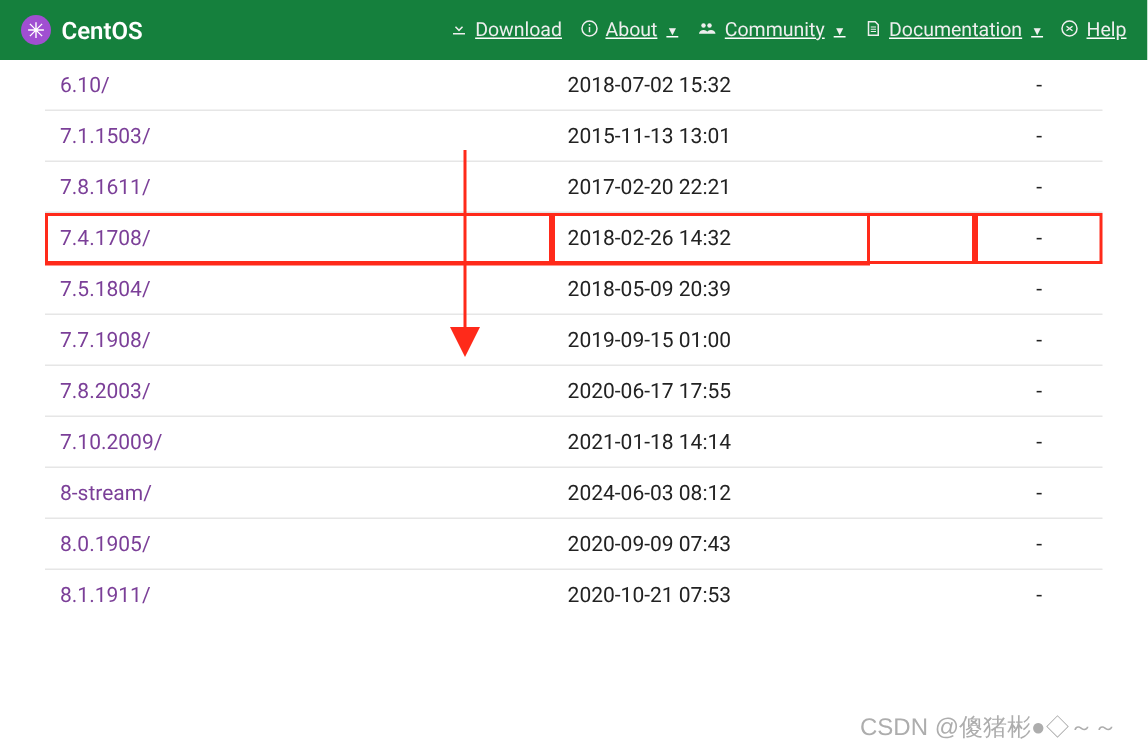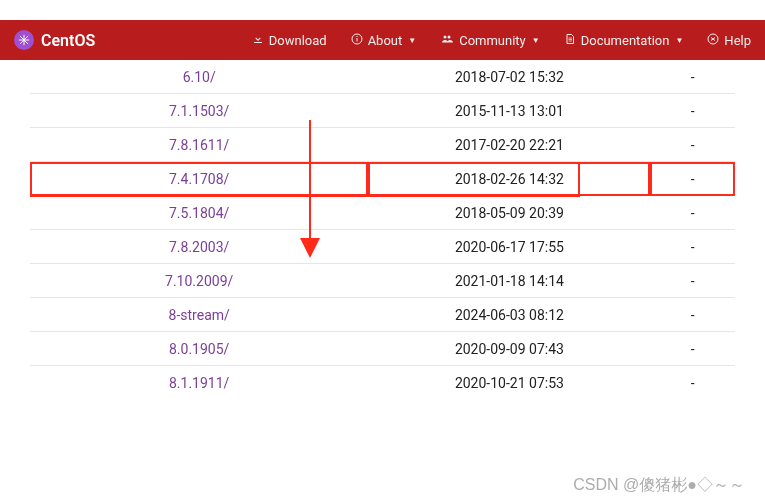--- a/index.html
+++ b/index.html
@@ -1,30 +1,30 @@
 <!DOCTYPE html>
 <html><head>
 <meta charset="utf-8">
 <style>
   * { margin: 0; padding: 0; box-sizing: border-box; }
   body { font-family: -apple-system, BlinkMacSystemFont, "Segoe UI", Roboto, "Helvetica Neue", Arial, sans-serif; font-size: 14px; color: #333; background: #fff; width: 765px; }
-  .navbar { background: #b91c1c; height: 40px; display: flex; align-items: center; padding: 0 14px; color: #fff; margin-top: 20px; }
+  .navbar { background: #15803d; height: 40px; display: flex; align-items: center; padding: 0 14px; color: #fff; }
   .brand { display: flex; align-items: center; gap: 7px; font-weight: 600; font-size: 16px; }
   .brand-icon { width: 20px; height: 20px; border-radius: 50%; background: #a04fd1; display: flex; align-items: center; justify-content: center; }
   .brand-icon svg { width: 14px; height: 14px; }
-  .nav-right { margin-left: auto; display: flex; align-items: center; gap: 24px; font-size: 13px; }
+  .nav-right { margin-left: auto; display: flex; align-items: center; gap: 12px; font-size: 13px; text-decoration: underline; }
   .nav-item { display: flex; align-items: center; gap: 5px; cursor: pointer; color: #eee; }
   .nav-item .icon { font-size: 12px; }
   .caret { font-size: 8px; margin-left: 1px; }
 
   .content { padding: 0 30px 8px 30px; }
   table { width: 100%; border-collapse: collapse; table-layout: fixed; }
   tr { border-top: 1px solid #e6e6e6; }
   tr:first-child { border-top: none; }
-  td { padding: 9px 10px 8px 10px; font-size: 14px; vertical-align: middle; text-align: center; }
+  td { padding: 9px 10px 8px 10px; font-size: 14px; vertical-align: middle; }
   td.col-name { width: 48%; }
   td.col-date { width: 40%; color: #222; }
   td.col-size { width: 12%; color: #222; text-align: center; }
   a.dir-link { color: #7b3f98; text-decoration: none; }
 
   tr.highlighted td { outline: 2px solid #ff2a1a; outline-offset: -2px; margin-top: 29px; }
   tr.highlighted td:not(:first-child):not(:last-child) { outline-left: none; outline-right: none; }
   tr.highlighted { position: relative; }
   tr.highlighted::after { content: ""; position: absolute; left: 0; right: 155px; top: -1px; bottom: -1px; border: 2px solid #ff2a1a; pointer-events: none; }
 
@@ -121,20 +121,25 @@
           <td class="col-name"><a class="dir-link" href="#">7.4.1708/</a></td>
           <td class="col-date">2018-02-26 14:32</td>
           <td class="col-size">-</td>
         </tr>
         <tr>
           <td class="col-name"><a class="dir-link" href="#">7.5.1804/</a></td>
           <td class="col-date">2018-05-09 20:39</td>
           <td class="col-size">-</td>
         </tr>
         <tr>
+          <td class="col-name"><a class="dir-link" href="#">7.7.1908/</a></td>
+          <td class="col-date">2019-09-15 01:00</td>
+          <td class="col-size">-</td>
+        </tr>
+        <tr>
           <td class="col-name"><a class="dir-link" href="#">7.8.2003/</a></td>
           <td class="col-date">2020-06-17 17:55</td>
           <td class="col-size">-</td>
         </tr>
         <tr>
           <td class="col-name"><a class="dir-link" href="#">7.10.2009/</a></td>
           <td class="col-date">2021-01-18 14:14</td>
           <td class="col-size">-</td>
         </tr>
         <tr>

